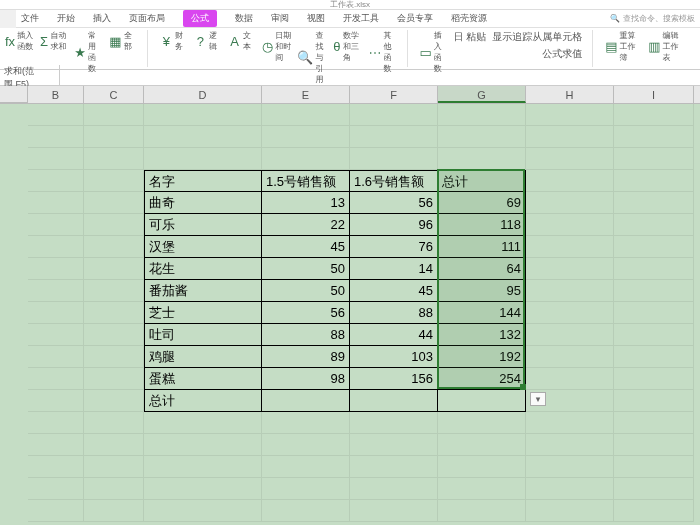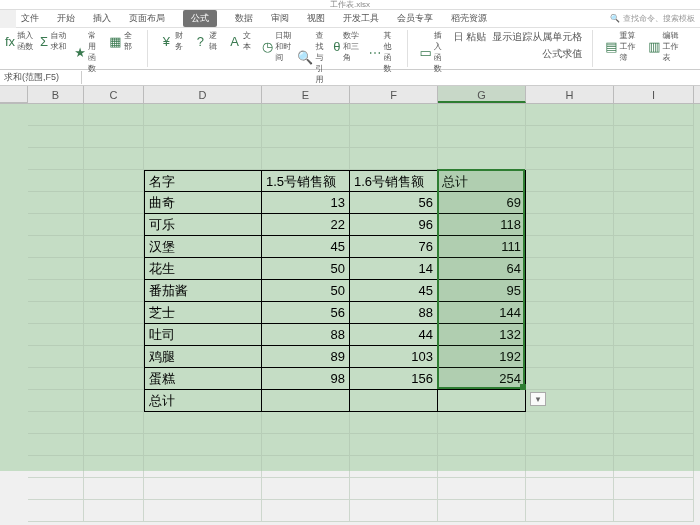--- a/index.html
+++ b/index.html
@@ -28,21 +28,21 @@
       display: flex;
       align-items: center;
       padding: 0 5px;
       gap: 18px;
       font-size: 9px;
       border-bottom: 1px solid #e0e0e0;
       margin-left: 16px;
     }
     .menu-item { color: #555; cursor: pointer; }
     .menu-item.active {
-      background: #737373;
+      background: #d946ef;
       color: #fff;
       padding: 2px 8px;
       border-radius: 2px;
     }
     .search-box {
       margin-left: auto;
       display: flex;
       align-items: center;
       gap: 3px;
       color: #999;
@@ -93,21 +93,21 @@
     .ribbon-txt-col div { white-space: nowrap; cursor: pointer; }
     .name-box-row {
       height: 16px;
       background: #fff;
       border-bottom: 1px solid #ccc;
       display: flex;
       align-items: center;
       font-size: 9px;
     }
     .name-box {
-      width: 82px;
+      width: 60px;
       border-right: 1px solid #ccc;
       padding: 0 4px;
       color: #555;
     }
     .col-headers {
       height: 18px;
       display: flex;
       background: #e8e8e8;
       border-bottom: 1px solid #bbb;
     }
@@ -120,21 +120,21 @@
     .col-h {
       border-right: 1px solid #bbb;
       text-align: center;
       line-height: 18px;
       font-size: 11px;
       color: #555;
       background: #e8e8e8;
     }
     .col-h.selected { background: #c8d8c8; border-bottom: 2px solid #2e7d32; }
     .sheet-area {
-      height: 367px;
+      height: 421px;
       display: flex;
       background: #c5ddc5;
     }
     .row-headers {
       width: 28px;
       display: flex;
       flex-direction: column;
     }
     .grid {
       flex: 1;

